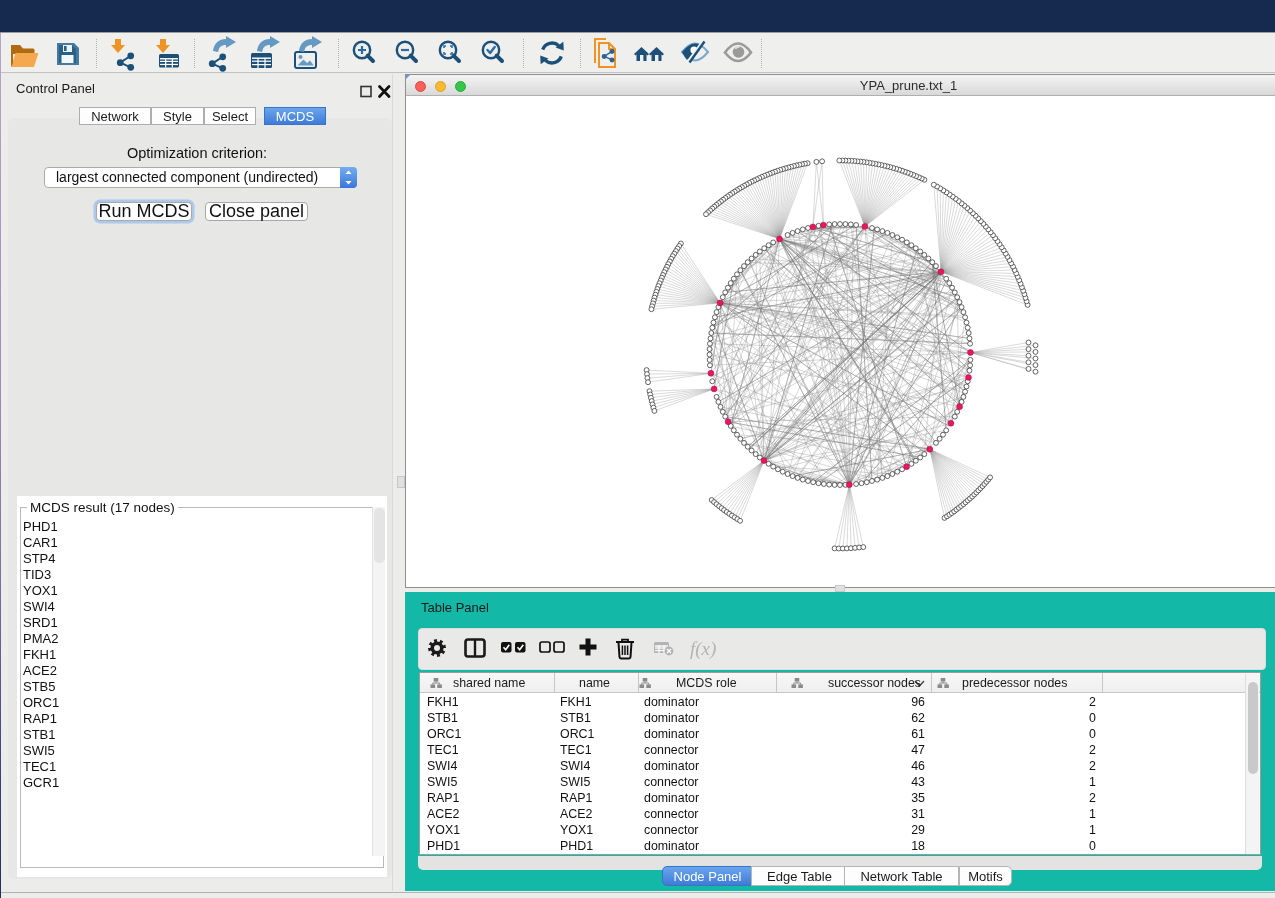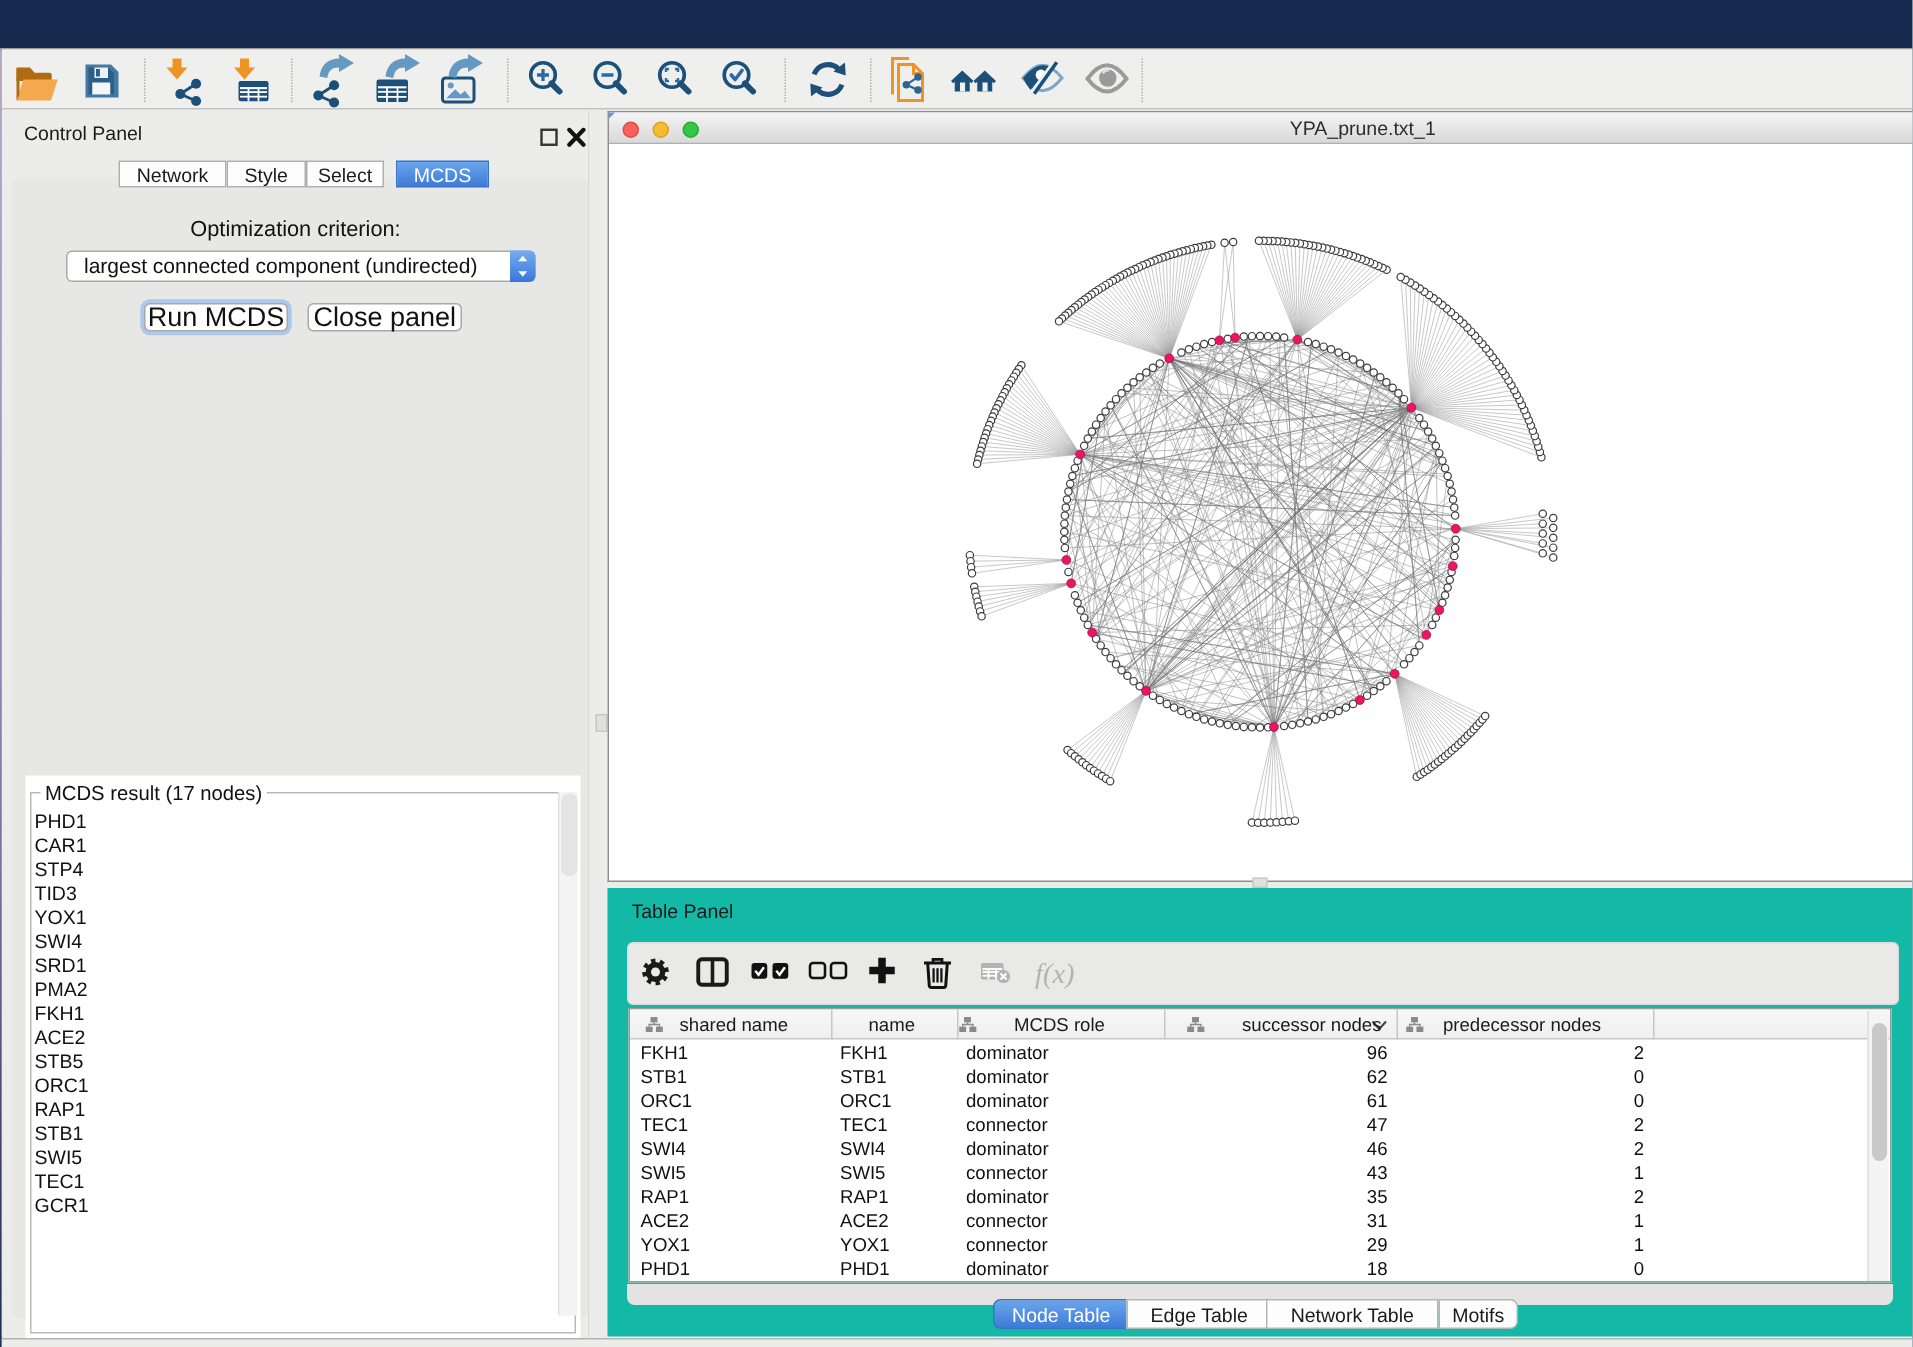--- a/index.html
+++ b/index.html
@@ -20,21 +20,21 @@
 .tab { position:absolute; top:33px; height:18px; font-size:13px; color:#1a1a1a; background:#fdfdfd;
   border:1px solid #aeaeae; text-align:center; line-height:17px; }
 .tabsel { background:linear-gradient(#6aa6ec,#3d7bd8); color:#fff; border-color:#3a72c8; }
 #optlabel { position:absolute; left:0; top:71px; width:392px; text-align:center; font-size:14.5px; color:#111; }
 #combo { position:absolute; left:43px; top:93px; width:313px; height:21px; background:#fff; border:1px solid #ababab; border-radius:4px;
   font-size:14px; color:#111; line-height:19px; padding-left:11px; }
 #comboBtn { position:absolute; right:-1px; top:-1px; width:17px; height:21px; border-radius:0 4px 4px 0;
   background:linear-gradient(#73aef1,#3a76da); }
 .btn { position:absolute; top:128px; height:19px; background:#fefefe; border:1px solid #a8a8a8; border-radius:4px;
   font-size:18px; color:#111; text-align:center; line-height:17px; }
-#mcdsPanel { position:absolute; left:16px; top:443px; width:370px; height:381px; background:#fff; }
+#mcdsPanel { position:absolute; left:16px; top:422px; width:370px; height:381px; background:#fff; }
 #fieldset { position:absolute; left:3px; top:11px; width:364px; height:361px; border:1px solid #b9b9b9; }
 #legend { position:absolute; left:6px; top:-8px; background:#fff; padding:0 3px; font-size:13.5px; color:#111; }
 #mcdsList { position:absolute; left:2px; top:23px; width:340px; }
 .mi { height:16px; font-size:13px; color:#111; padding-left:4px; }
 #mcdsSb { position:absolute; right:2px; top:11px; width:13px; height:349px; background:#f4f4f4; border-left:1px solid #e2e2e2; }
 #mcdsThumb { position:absolute; left:1px; top:1px; width:11px; height:55px; background:#e4e4e4; border-radius:5px; }
 
 
 #vsplit { left:393px; top:42px; width:12px; height:817px; background:#ececea; }
 #vhandle { position:absolute; left:4px; top:402px; width:8px; height:12px; background:#e0e0e0; border:1px solid #c6c6c6; }
@@ -784,21 +784,21 @@
         <span style="left:7px">PHD1</span>
         <span style="left:140px">PHD1</span>
         <span style="left:224px">dominator</span>
         <span style="left:365px;width:140px;text-align:right">18</span>
         <span style="left:536px;width:140px;text-align:right">0</span>
       </div>
     <div id="tsb">
         <div id="tsbThumb"></div>
       </div>
   </div>
-  <div class="btab btabsel" style="left:257px;width:91px;border-radius:5px 0 0 5px;">Node Table</div>
+  <div class="btab btabsel" style="left:257px;width:91px;border-radius:5px 0 0 5px;">Node Panel</div>
   <div class="btab" style="left:346px;width:97px;">Edge Table</div>
   <div class="btab" style="left:439px;width:115px;">Network Table</div>
   <div class="btab" style="left:554px;width:53px;border-radius:0 5px 5px 0;">Motifs</div>
 </div>
 
 <div class="abs" id="status">
   <div id="listbtn"><svg width="25" height="17">
     <g fill="#222">
           <rect x="5" y="3.5" width="14" height="2.2"></rect>
           <rect x="5" y="7.5" width="14" height="2.2"></rect>

